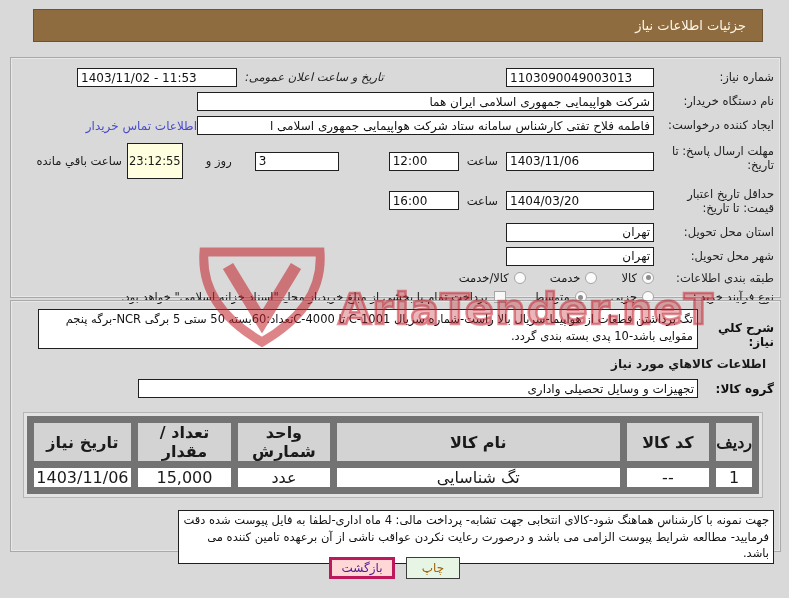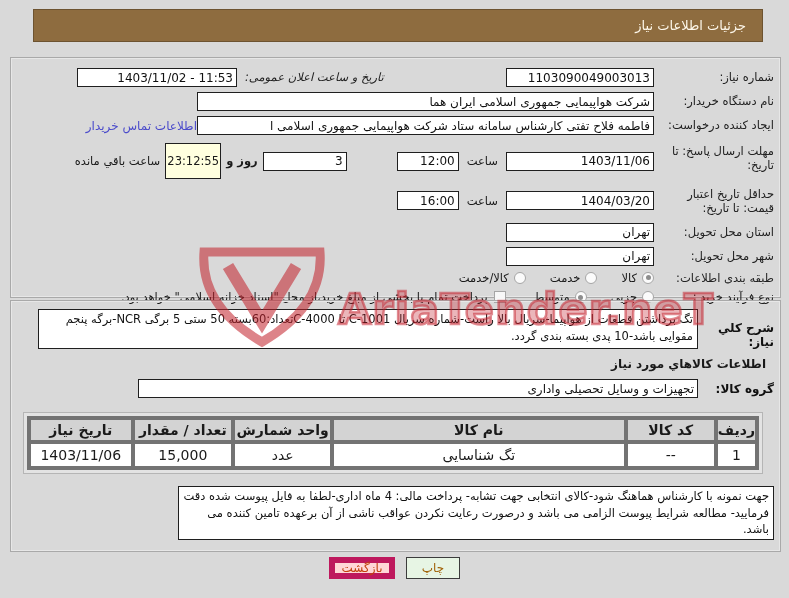--- a/index.html
+++ b/index.html
@@ -23,22 +23,22 @@
   }
   .box1 { top:57px; height:241px; padding:10px 6px 0 6px; }
   .box2 { top:300px; height:252px; padding:8px 6px 0 6px; }
   .row { display:flex; direction:rtl; align-items:center; margin-bottom:5px; }
   .flabel { width:120px; flex-shrink:0; font-size:11.5px; color:#222; line-height:1.25; }
   .flabel.two { align-self:flex-start; padding-top:1px; }
   input[type=text], textarea {
     border:1px solid #1f1f1f; background:#fff; font-family:"DejaVu Sans",sans-serif;
     font-size:12px; height:19px; padding:0 3px; color:#111;
   }
-  .num { direction:ltr; text-align:right; }
-  .w148 { width:148px; } .w160 { width:160px; } .w62 { width:62px; } .w84 { width:84px; }
+  .num { direction:ltr; text-align:left; }
+  .w148 { width:148px; } .w160 { width:160px; } .w62 { width:70px; } .w84 { width:84px; }
   .wide { width:457px; }
   .spacer { flex:1; }
   .link { color:#4b4bcb; font-size:12px; margin-left:6px; cursor:pointer; }
   .mini-lbl { margin:0 8px; font-size:11.5px; }
   .yellowbox {
     width:56px; height:36px; border:1px solid #1f1f1f; background:#ffffdf;
     display:flex; align-items:center; justify-content:center; direction:ltr; font-size:11.5px;
   }
   .gap50 { margin-right:50px; }
   .radio {
@@ -62,38 +62,38 @@
   .ta-notes { width:596px; height:54px; }
   .section-title { font-weight:bold; font-size:12px; margin:8px 8px 8px 0; }
   .group-row { margin-top:2px; }
   .group-row .boldlbl { width:76px; flex-shrink:0; }
   .group-input { width:560px; }
   .tablewrap {
     margin:14px 11px 0 0; width:740px;
     border:1px solid #b5b5b5; background:#e3e3e3; padding:3px;
   }
   table { border-collapse:collapse; width:100%; direction:rtl; }
-  th, td { border:4px solid #737373; font-size:14px; text-align:center; }
+  th, td { border:7px solid #737373; font-size:16px; text-align:center; }
   th { background:#d3d3d3; font-weight:bold; height:24px; }
   td { background:#ffffff; height:26px; }
-  .c-radif{width:38px;} .c-code{width:92px;} .c-name{width:300px;}
+  .c-radif{width:38px;font-family:Liberation Serif, serif;} .c-code{width:92px;} .c-name{width:300px;}
   .c-unit{width:100px;} .c-qty{width:102px;} .c-date{width:104px;}
   .td-num { direction:ltr; }
   .notes-row { align-items:flex-start; margin-top:12px; }
   .notes-row .boldlbl { width:88px; flex-shrink:0; padding-top:16px; }
   .footer {
     position:absolute; top:557px; left:0; width:789px;
     display:flex; direction:rtl; justify-content:center; gap:11px;
   }
   .btn {
     height:22px; font-family:"DejaVu Sans",sans-serif; font-size:12px;
     display:flex; align-items:center; justify-content:center; cursor:pointer;
   }
   .btn-print { width:54px; background:#e7f5e4; border:1px solid #3c3c3c; color:#a16207; }
-  .btn-back  { width:66px; background:#ffd7d7; border:6px solid #be185d; color:#c2410c; }
+  .btn-back  { width:66px; background:#ffd7d7; border:3px solid #be185d; color:#4c1d95; }
   
   .wm { position:absolute; pointer-events:none; z-index:5; }
   .wm-text {
     left:338px; top:284px; width:450px;
     font-size:43px; font-weight:bold; letter-spacing:1px; direction:ltr;
     color:rgba(200,35,45,0.10);
     -webkit-text-stroke:2.5px rgba(195,30,42,0.50);
     text-shadow:0 0 1px rgba(195,30,42,0.25);
     white-space:nowrap;
   }
@@ -126,21 +126,21 @@
     <input type="text" class="wide" readonly="" value="فاطمه فلاح تفتی کارشناس سامانه ستاد شرکت هواپیمایی جمهوری اسلامی ا" style="">
     <span class="link">اطلاعات تماس خریدار</span>
   </div>
 
   <div class="row" style="margin-top:8px;">
     <span class="flabel two">مهلت ارسال پاسخ: تا تاریخ:</span>
     <input type="text" class="num w148" readonly="" value="1403/11/06" style="">
     <span class="mini-lbl">ساعت</span>
     <input type="text" class="num w62" readonly="" value="12:00" style="">
     <input type="text" class="num w84 gap50" readonly="" value="3" style="">
-    <span class="mini-lbl" style="margin:0 5px;font-weight:bold;">روز و</span>
+    <span class="mini-lbl" style="margin:0 23px;">روز و</span>
     <span class="yellowbox">23:12:55</span>
     <span class="mini-lbl" style="margin:0 5px;">ساعت باقي مانده</span>
   </div>
 
   <div class="row" style="margin-top:7px;">
     <span class="flabel two">حداقل تاریخ اعتبار قیمت: تا تاریخ:</span>
     <input type="text" class="num w148" readonly="" value="1404/03/20" style="">
     <span class="mini-lbl">ساعت</span>
     <input type="text" class="num w62" readonly="" value="16:00" style="">
   </div>

